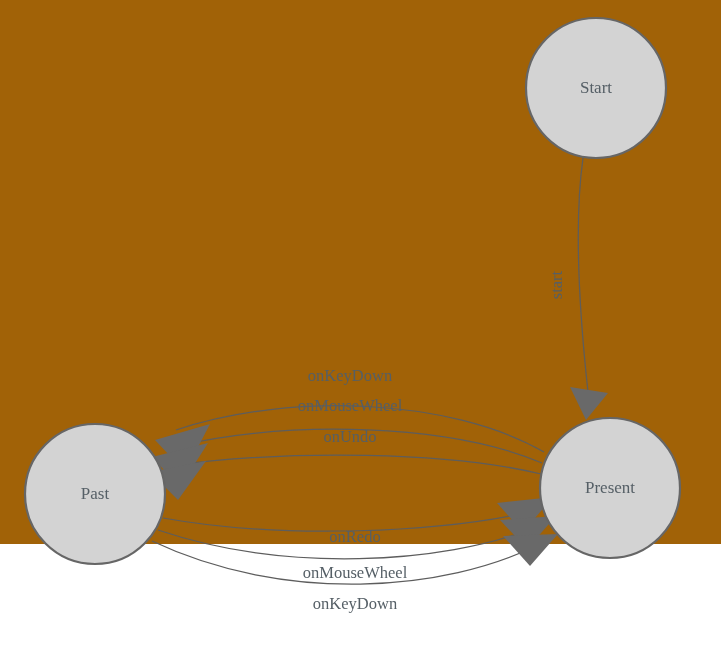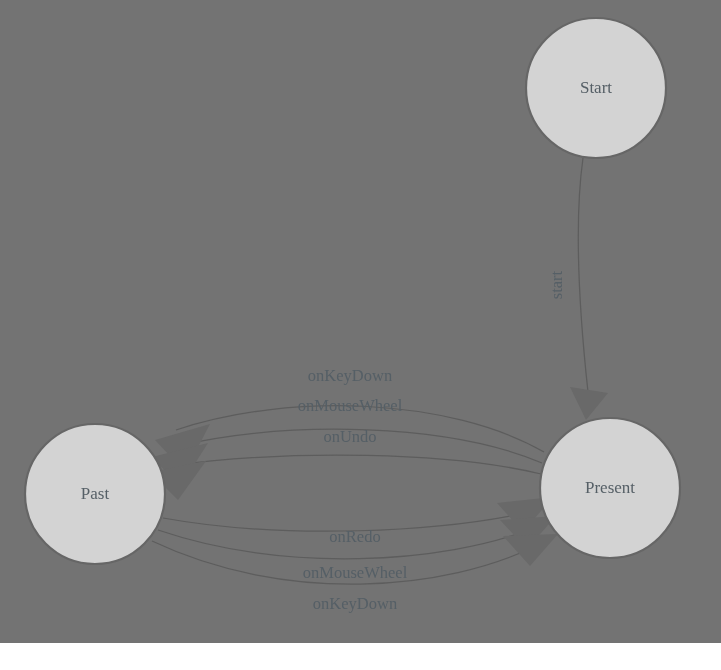--- a/index.html
+++ b/index.html
@@ -9,22 +9,22 @@
   }
   body {
     width: 721px;
     height: 670px;
     overflow: hidden;
     font-family: "Liberation Serif", serif;
   }
   #diagram-canvas {
     position: relative;
     width: 721px;
-    height: 643px;
-    background: #737373;
+    height: 544px;
+    background: #a16207;
   }
   svg#graph {
     display: block;
     width: 721px;
     height: 670px;
   }
   .node-circle {
     fill: #d3d3d3;
     stroke: #666666;
     stroke-width: 2.2;

